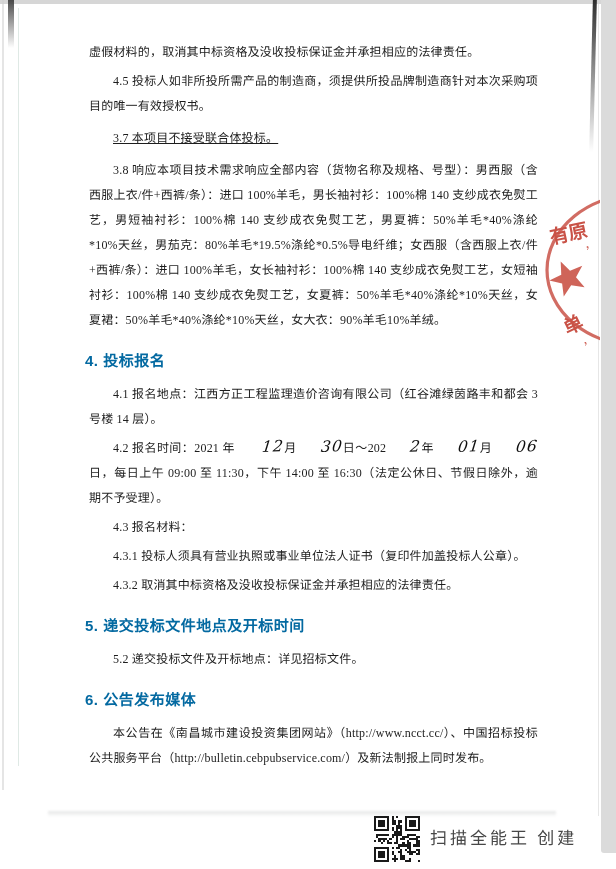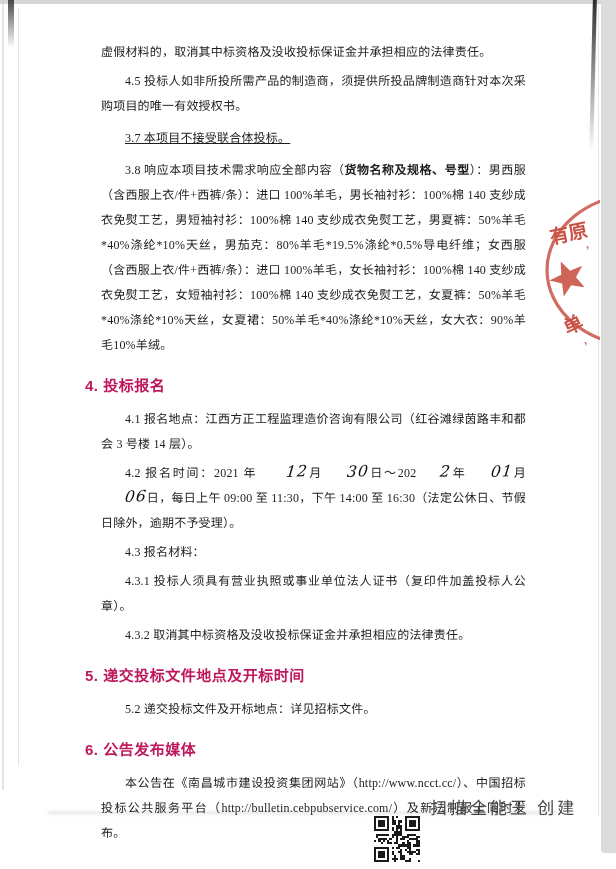--- a/index.html
+++ b/index.html
@@ -17,41 +17,41 @@
   .page-edge-right{position:absolute;left:598px;top:4px;width:1px;height:812px;background:#e6e6e6;}
   .dark-wedge-tl{position:absolute;left:8px;top:0;width:6px;height:48px;background:linear-gradient(#4a4a4a,rgba(74,74,74,0));}
   .dark-sliver-tr{position:absolute;left:591px;top:0;width:4px;height:152px;transform:rotate(1.4deg);background:linear-gradient(#2e2e2e,rgba(46,46,46,0));}
   .bottom-shadow{position:absolute;left:48px;top:811px;width:508px;height:6px;background:linear-gradient(rgba(70,80,78,.14),rgba(70,80,78,0));filter:blur(1px);}
   
   .content{
     position:absolute;left:85px;top:40px;width:457px;
     font-size:12px;line-height:25px;text-align:justify;
     letter-spacing:.2px;
   }
-  .para{margin:0 16px 4px;text-indent:2em;}
+  .para{margin:0 4px 4px;text-indent:2em;}
   .noindent{text-indent:0;}
   .sp{margin-top:7px;margin-bottom:7px;text-decoration:underline;}
   .heading{
     font-family:"Liberation Sans","DejaVu Sans",sans-serif;
     font-weight:700;font-size:15px;line-height:20px;
-    margin:18px 0 11px;text-indent:0;letter-spacing:.5px;color:#be185d;
-  }
-  .b{font-weight:700;}
+    margin:18px 0 11px;text-indent:0;letter-spacing:.5px;color:#0369a1;
+  }
+  .b{font-weight:400;}
   .hw{
     display:inline-block;font-style:italic;font-size:15.5px;line-height:1;
     transform:skewX(-8deg) rotate(-2deg);letter-spacing:1px;color:#101010;
     font-family:"DejaVu Serif",serif;
   }
   
   :root{--stamp:#c23b2e;}
   .stamp-wrap{position:absolute;left:528px;top:186px;width:72px;height:172px;opacity:.88;}
   
   .qr{position:absolute;left:374px;top:816px;width:46px;height:46px;}
   .qr-caption{
-    position:absolute;left:430px;top:794px;
+    position:absolute;left:430px;top:824px;
     font-size:17px;letter-spacing:3px;color:#474747;
     font-family:"Liberation Serif",serif;white-space:nowrap;text-align:right;
   }
 </style>
 </head>
 <body>
 
 <div class="top-band"></div>
 <div class="left-photo-line"></div>
 <div class="right-band"></div>

